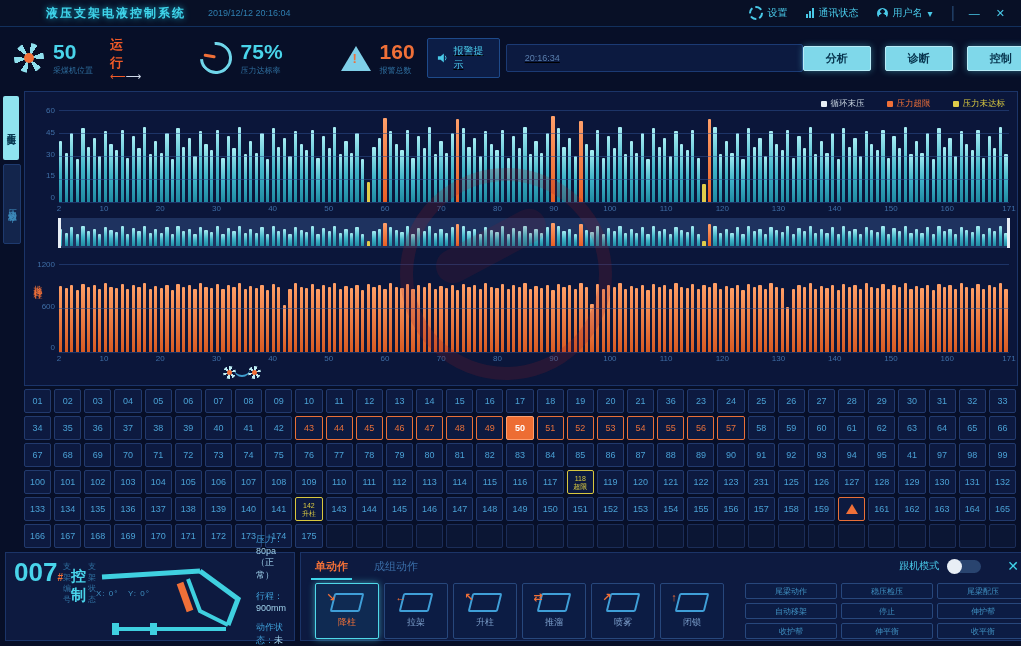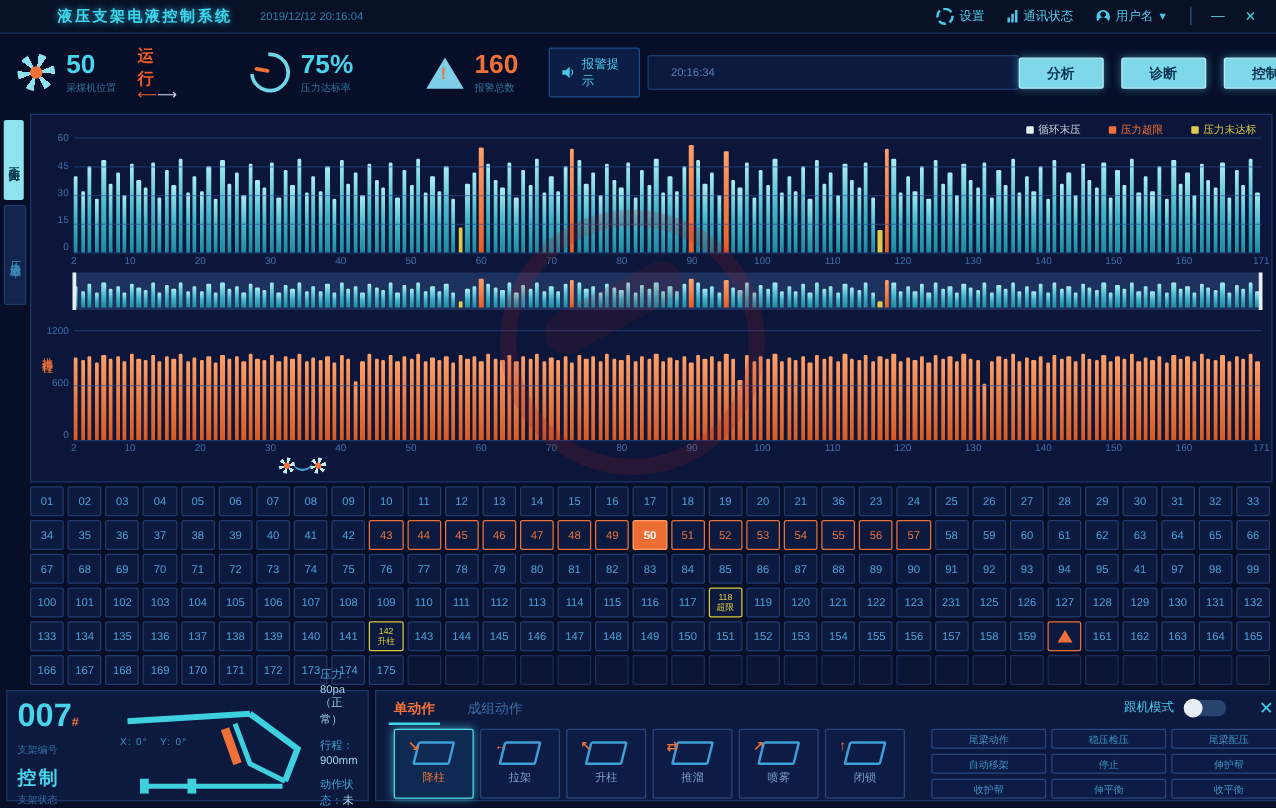--- a/index.html
+++ b/index.html
@@ -28,21 +28,21 @@
   .gauge{width:26px;height:26px;border-radius:50%;border:3px solid #6fd6ea;border-left-color:transparent;position:relative;transform:rotate(40deg);flex:0 0 auto;}
   .gauge::after{content:"";position:absolute;left:12px;top:11px;width:12px;height:3px;background:#f07038;transform-origin:0 50%;transform:rotate(150deg);border-radius:2px;}
   .warntri{width:0;height:0;border-left:15px solid transparent;border-right:15px solid transparent;border-bottom:25px solid #7fcfe8;position:relative;flex:0 0 auto;}
   .warntri::after{content:"!";position:absolute;left:-3px;top:5px;color:#f07038;font-weight:bold;font-size:13px;}
   .kv .v{color:#49d4ea;font-size:21px;font-weight:bold;line-height:21px;}
   .kv .v.orange{color:#f07038;}
   .kv .l{color:#2f6f9f;font-size:8px;margin-top:3px;white-space:nowrap;}
   .runwrap .run{color:#f05a28;font-size:13px;font-weight:bold;letter-spacing:3px;}
   .runwrap .arrows{font-size:11px;line-height:9px;}
   .runwrap .a1{color:#f05a28;} .runwrap .a2{color:#cfd8e8;}
-  #alarmbar{display:flex;align-items:center;margin-left:24px;}
+  #alarmbar{display:flex;align-items:center;margin-left:12px;text-decoration:underline;}
   .albtn{display:flex;align-items:center;gap:5px;border:1px solid #1e4a8a;background:#0c1d46;color:#49c9e8;
     font-size:10px;padding:5px 9px;border-radius:2px;}
   .almsg{width:300px;height:26px;border:1px solid #1b3a74;background:#0c1a40;color:#9fc0e8;font-size:9px;
     display:flex;align-items:center;justify-content:space-between;padding:0 10px;margin-left:6px;border-radius:2px;}
   .almsg .t{color:#5a7fae;margin-left:8px;white-space:nowrap;}
   #topbtns{display:flex;gap:14px;margin-left:auto;margin-right:14px;}
   .cbtn{width:66px;height:23px;background:#7fd8ea;color:#07344e;font-size:11px;font-weight:bold;
     display:flex;align-items:center;justify-content:center;border:1px solid #b8ecf7;border-radius:2px;
     box-shadow:0 0 7px rgba(90,210,235,.45);cursor:pointer;}
   
@@ -89,21 +89,21 @@
     display:flex;align-items:center;justify-content:center;flex-direction:column;cursor:pointer;line-height:1;}
   .cell.outline{border-color:#e8703a;color:#e8703a;}
   .cell.sel{background:#ed6d33;border-color:#ffa070;color:#fff;font-weight:bold;}
   .cell.ylw{border-color:#d8c840;color:#d8c840;font-size:7px;gap:1px;}
   .cell.warn{border-color:#e8703a;}
   .cell.warn .tri{width:0;height:0;border-left:6px solid transparent;border-right:6px solid transparent;border-bottom:10px solid #f07038;}
   .cell.empty{background:#0b1634;border-color:#1b2d58;}
   
   #bottom{position:absolute;left:5px;top:552px;width:1011px;height:89px;display:flex;gap:5px;}
   #bleft{width:375px;background:#0d1a40;border:1px solid #1b3468;display:flex;padding:6px 8px;box-sizing:border-box;}
-  .numcol{width:74px;display:flex;flex-direction:column;}
+  .numcol{width:74px;display:flex;flex-direction:row;}
   .bignum{color:#49d4ea;font-size:26px;font-weight:bold;line-height:26px;}
   .bignum .u{color:#f07038;font-size:10px;}
   .slab{color:#2f6f9f;font-size:8px;margin-top:2px;}
   .statev{color:#49d4ea;font-size:15px;font-weight:bold;margin-top:8px;letter-spacing:2px;}
   #schem{width:168px;position:relative;}
   #angles{position:absolute;left:8px;top:30px;color:#3f8fc0;font-size:8px;letter-spacing:1px;}
   .infocol{flex:1;display:flex;flex-direction:column;justify-content:center;gap:8px;font-size:9px;color:#3fa0d8;}
   .infocol b{color:#9fd0ea;font-weight:normal;}
   #bright{flex:1;background:#0d1a40;border:1px solid #1b3468;box-sizing:border-box;position:relative;}
   #brhead{display:flex;align-items:center;height:26px;padding:0 14px;}

